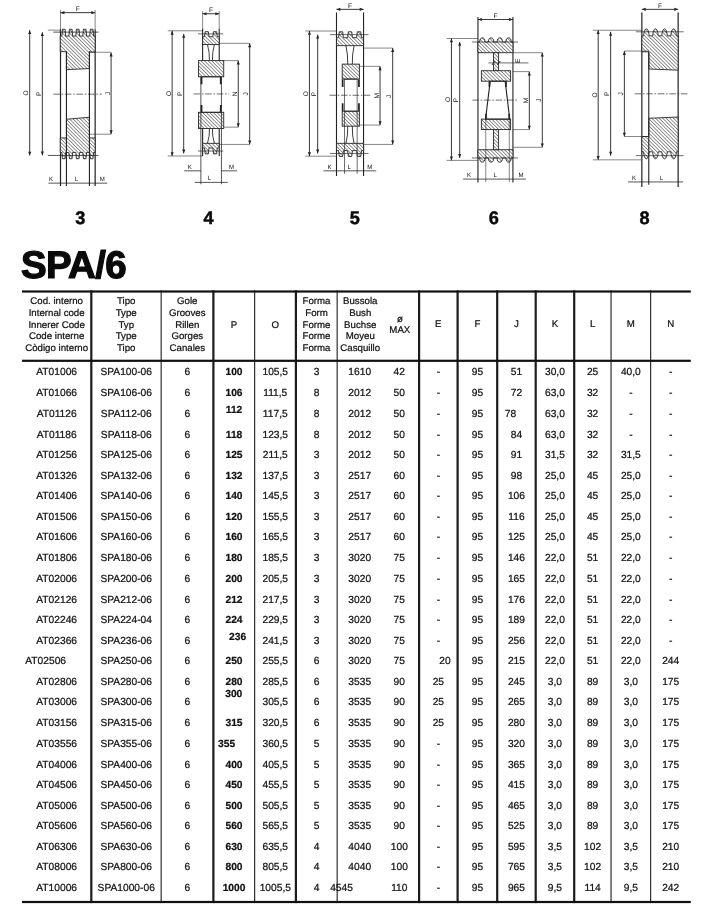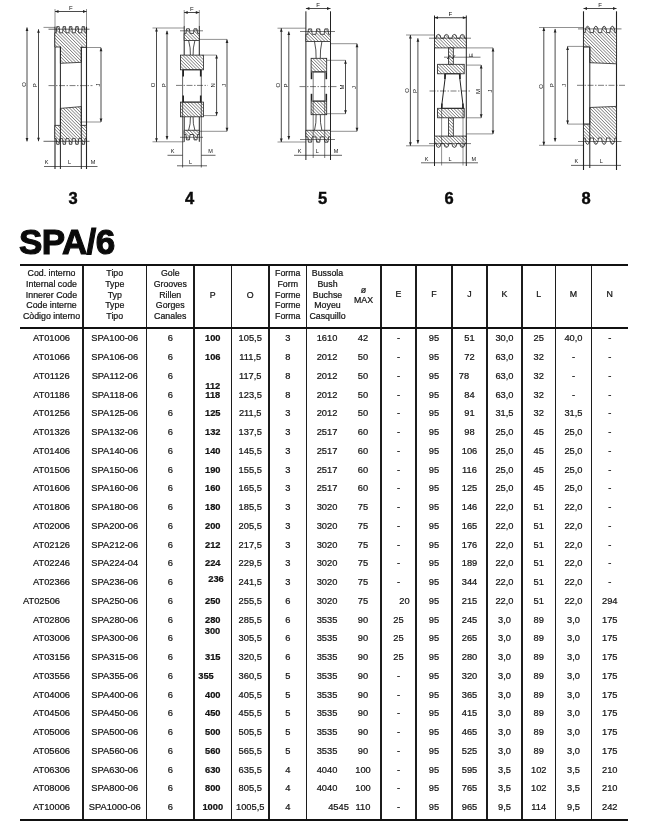--- a/index.html
+++ b/index.html
@@ -335,21 +335,21 @@
 <div class="dc" style="left:382px;top:348.18px;width:33px">-</div>
 <div class="dc" style="left:417px;top:348.18px;width:34px">95</div>
 <div class="dc" style="left:453px;top:348.18px;width:33px">72</div>
 <div class="dc" style="left:488px;top:348.18px;width:33px">63,0</div>
 <div class="dc" style="left:523px;top:348.18px;width:31.5px">32</div>
 <div class="dc" style="left:556.5px;top:348.18px;width:34.0px">-</div>
 <div class="dc" style="left:592.5px;top:348.18px;width:34.5px">-</div>
 <div class="dc" style="left:21px;top:366.93px;width:61px">AT01126</div>
 <div class="dc" style="left:84px;top:366.93px;width:61.5px">SPA112-06</div>
 <div class="dc" style="left:147.5px;top:366.93px;width:45.5px">6</div>
-<div class="dc b" style="left:195px;top:377px;width:35.5px">112</div>
+<div class="dc b" style="left:195px;top:363px;width:35.5px">112</div>
 <div class="dc" style="left:232.5px;top:366.93px;width:35.5px">117,5</div>
 <div class="dc" style="left:270px;top:366.93px;width:35.5px">8</div>
 <div class="dc" style="left:307.5px;top:366.93px;width:39px">2012</div>
 <div class="dc" style="left:347px;top:366.93px;width:32px">50</div>
 <div class="dc" style="left:382px;top:366.93px;width:33px">-</div>
 <div class="dc" style="left:417px;top:366.93px;width:34px">95</div>
 <div class="dc" style="left:453px;top:366.93px;width:22px">78</div>
 <div class="dc" style="left:488px;top:366.93px;width:33px">63,0</div>
 <div class="dc" style="left:523px;top:366.93px;width:31.5px">32</div>
 <div class="dc" style="left:556.5px;top:366.93px;width:34.0px">-</div>
@@ -410,21 +410,21 @@
 <div class="dc" style="left:382px;top:441.93px;width:33px">-</div>
 <div class="dc" style="left:417px;top:441.93px;width:34px">95</div>
 <div class="dc" style="left:453px;top:441.93px;width:33px">106</div>
 <div class="dc" style="left:488px;top:441.93px;width:33px">25,0</div>
 <div class="dc" style="left:523px;top:441.93px;width:31.5px">45</div>
 <div class="dc" style="left:556.5px;top:441.93px;width:34.0px">25,0</div>
 <div class="dc" style="left:592.5px;top:441.93px;width:34.5px">-</div>
 <div class="dc" style="left:21px;top:460.68px;width:61px">AT01506</div>
 <div class="dc" style="left:84px;top:460.68px;width:61.5px">SPA150-06</div>
 <div class="dc" style="left:147.5px;top:460.68px;width:45.5px">6</div>
-<div class="dc b" style="left:195px;top:460.68px;width:35.5px">190</div>
+<div class="dc b" style="left:195px;top:460.68px;width:35.5px">120</div>
 <div class="dc" style="left:232.5px;top:460.68px;width:35.5px">155,5</div>
 <div class="dc" style="left:270px;top:460.68px;width:35.5px">3</div>
 <div class="dc" style="left:307.5px;top:460.68px;width:39px">2517</div>
 <div class="dc" style="left:347px;top:460.68px;width:32px">60</div>
 <div class="dc" style="left:382px;top:460.68px;width:33px">-</div>
 <div class="dc" style="left:417px;top:460.68px;width:34px">95</div>
 <div class="dc" style="left:453px;top:460.68px;width:33px">116</div>
 <div class="dc" style="left:488px;top:460.68px;width:33px">25,0</div>
 <div class="dc" style="left:523px;top:460.68px;width:31.5px">45</div>
 <div class="dc" style="left:556.5px;top:460.68px;width:34.0px">25,0</div>
@@ -507,40 +507,40 @@
 <div class="dc" style="left:21px;top:573.1800000000001px;width:61px">AT02366</div>
 <div class="dc" style="left:84px;top:573.1800000000001px;width:61.5px">SPA236-06</div>
 <div class="dc" style="left:147.5px;top:573.1800000000001px;width:45.5px">6</div>
 <div class="dc b" style="left:195px;top:570px;width:42px">236</div>
 <div class="dc" style="left:232.5px;top:573.1800000000001px;width:35.5px">241,5</div>
 <div class="dc" style="left:270px;top:573.1800000000001px;width:35.5px">3</div>
 <div class="dc" style="left:307.5px;top:573.1800000000001px;width:39px">3020</div>
 <div class="dc" style="left:347px;top:573.1800000000001px;width:32px">75</div>
 <div class="dc" style="left:382px;top:573.1800000000001px;width:33px">-</div>
 <div class="dc" style="left:417px;top:573.1800000000001px;width:34px">95</div>
-<div class="dc" style="left:453px;top:573.1800000000001px;width:33px">344</div>
+<div class="dc" style="left:453px;top:573.1800000000001px;width:33px">256</div>
 <div class="dc" style="left:488px;top:573.1800000000001px;width:33px">22,0</div>
 <div class="dc" style="left:523px;top:573.1800000000001px;width:31.5px">51</div>
 <div class="dc" style="left:556.5px;top:573.1800000000001px;width:34.0px">22,0</div>
 <div class="dc" style="left:592.5px;top:573.1800000000001px;width:34.5px">-</div>
 <div class="dc" style="left:11px;top:591.9300000000001px;width:61px">AT02506</div>
 <div class="dc" style="left:84px;top:591.9300000000001px;width:61.5px">SPA250-06</div>
 <div class="dc" style="left:147.5px;top:591.9300000000001px;width:45.5px">6</div>
 <div class="dc b" style="left:195px;top:591.9300000000001px;width:35.5px">250</div>
 <div class="dc" style="left:232.5px;top:591.9300000000001px;width:35.5px">255,5</div>
 <div class="dc" style="left:270px;top:591.9300000000001px;width:35.5px">6</div>
 <div class="dc" style="left:307.5px;top:591.9300000000001px;width:39px">3020</div>
 <div class="dc" style="left:347px;top:591.9300000000001px;width:32px">75</div>
 <div class="dc" style="left:382px;top:591.9300000000001px;width:45px">20</div>
 <div class="dc" style="left:417px;top:591.9300000000001px;width:34px">95</div>
 <div class="dc" style="left:453px;top:591.9300000000001px;width:33px">215</div>
 <div class="dc" style="left:488px;top:591.9300000000001px;width:33px">22,0</div>
 <div class="dc" style="left:523px;top:591.9300000000001px;width:31.5px">51</div>
 <div class="dc" style="left:556.5px;top:591.9300000000001px;width:34.0px">22,0</div>
-<div class="dc" style="left:592.5px;top:591.9300000000001px;width:34.5px">294</div>
+<div class="dc" style="left:592.5px;top:591.9300000000001px;width:34.5px">244</div>
 <div class="dc" style="left:21px;top:610.6800000000001px;width:61px">AT02806</div>
 <div class="dc" style="left:84px;top:610.6800000000001px;width:61.5px">SPA280-06</div>
 <div class="dc" style="left:147.5px;top:610.6800000000001px;width:45.5px">6</div>
 <div class="dc b" style="left:195px;top:610.6800000000001px;width:35.5px">280</div>
 <div class="dc" style="left:232.5px;top:610.6800000000001px;width:35.5px">285,5</div>
 <div class="dc" style="left:270px;top:610.6800000000001px;width:35.5px">6</div>
 <div class="dc" style="left:307.5px;top:610.6800000000001px;width:39px">3535</div>
 <div class="dc" style="left:347px;top:610.6800000000001px;width:32px">90</div>
 <div class="dc" style="left:382px;top:610.6800000000001px;width:33px">25</div>
 <div class="dc" style="left:417px;top:610.6800000000001px;width:34px">95</div>
@@ -683,21 +683,21 @@
 <div class="dc" style="left:488px;top:779.4300000000001px;width:33px">3,5</div>
 <div class="dc" style="left:523px;top:779.4300000000001px;width:31.5px">102</div>
 <div class="dc" style="left:556.5px;top:779.4300000000001px;width:34.0px">3,5</div>
 <div class="dc" style="left:592.5px;top:779.4300000000001px;width:34.5px">210</div>
 <div class="dc" style="left:21px;top:798.1800000000001px;width:61px">AT10006</div>
 <div class="dc" style="left:84px;top:798.1800000000001px;width:61.5px">SPA1000-06</div>
 <div class="dc" style="left:147.5px;top:798.1800000000001px;width:45.5px">6</div>
 <div class="dc b" style="left:195px;top:798.1800000000001px;width:35.5px">1000</div>
 <div class="dc" style="left:232.5px;top:798.1800000000001px;width:35.5px">1005,5</div>
 <div class="dc" style="left:270px;top:798.1800000000001px;width:35.5px">4</div>
-<div class="dc" style="left:319px;top:798.1800000000001px;width:39px">4545</div>
+<div class="dc" style="left:291px;top:798.1800000000001px;width:39px">4545</div>
 <div class="dc" style="left:347px;top:798.1800000000001px;width:32px">110</div>
 <div class="dc" style="left:382px;top:798.1800000000001px;width:33px">-</div>
 <div class="dc" style="left:417px;top:798.1800000000001px;width:34px">95</div>
 <div class="dc" style="left:453px;top:798.1800000000001px;width:33px">965</div>
 <div class="dc" style="left:488px;top:798.1800000000001px;width:33px">9,5</div>
 <div class="dc" style="left:523px;top:798.1800000000001px;width:31.5px">114</div>
 <div class="dc" style="left:556.5px;top:798.1800000000001px;width:34.0px">9,5</div>
 <div class="dc" style="left:592.5px;top:798.1800000000001px;width:34.5px">242</div>
 
 </body></html>

